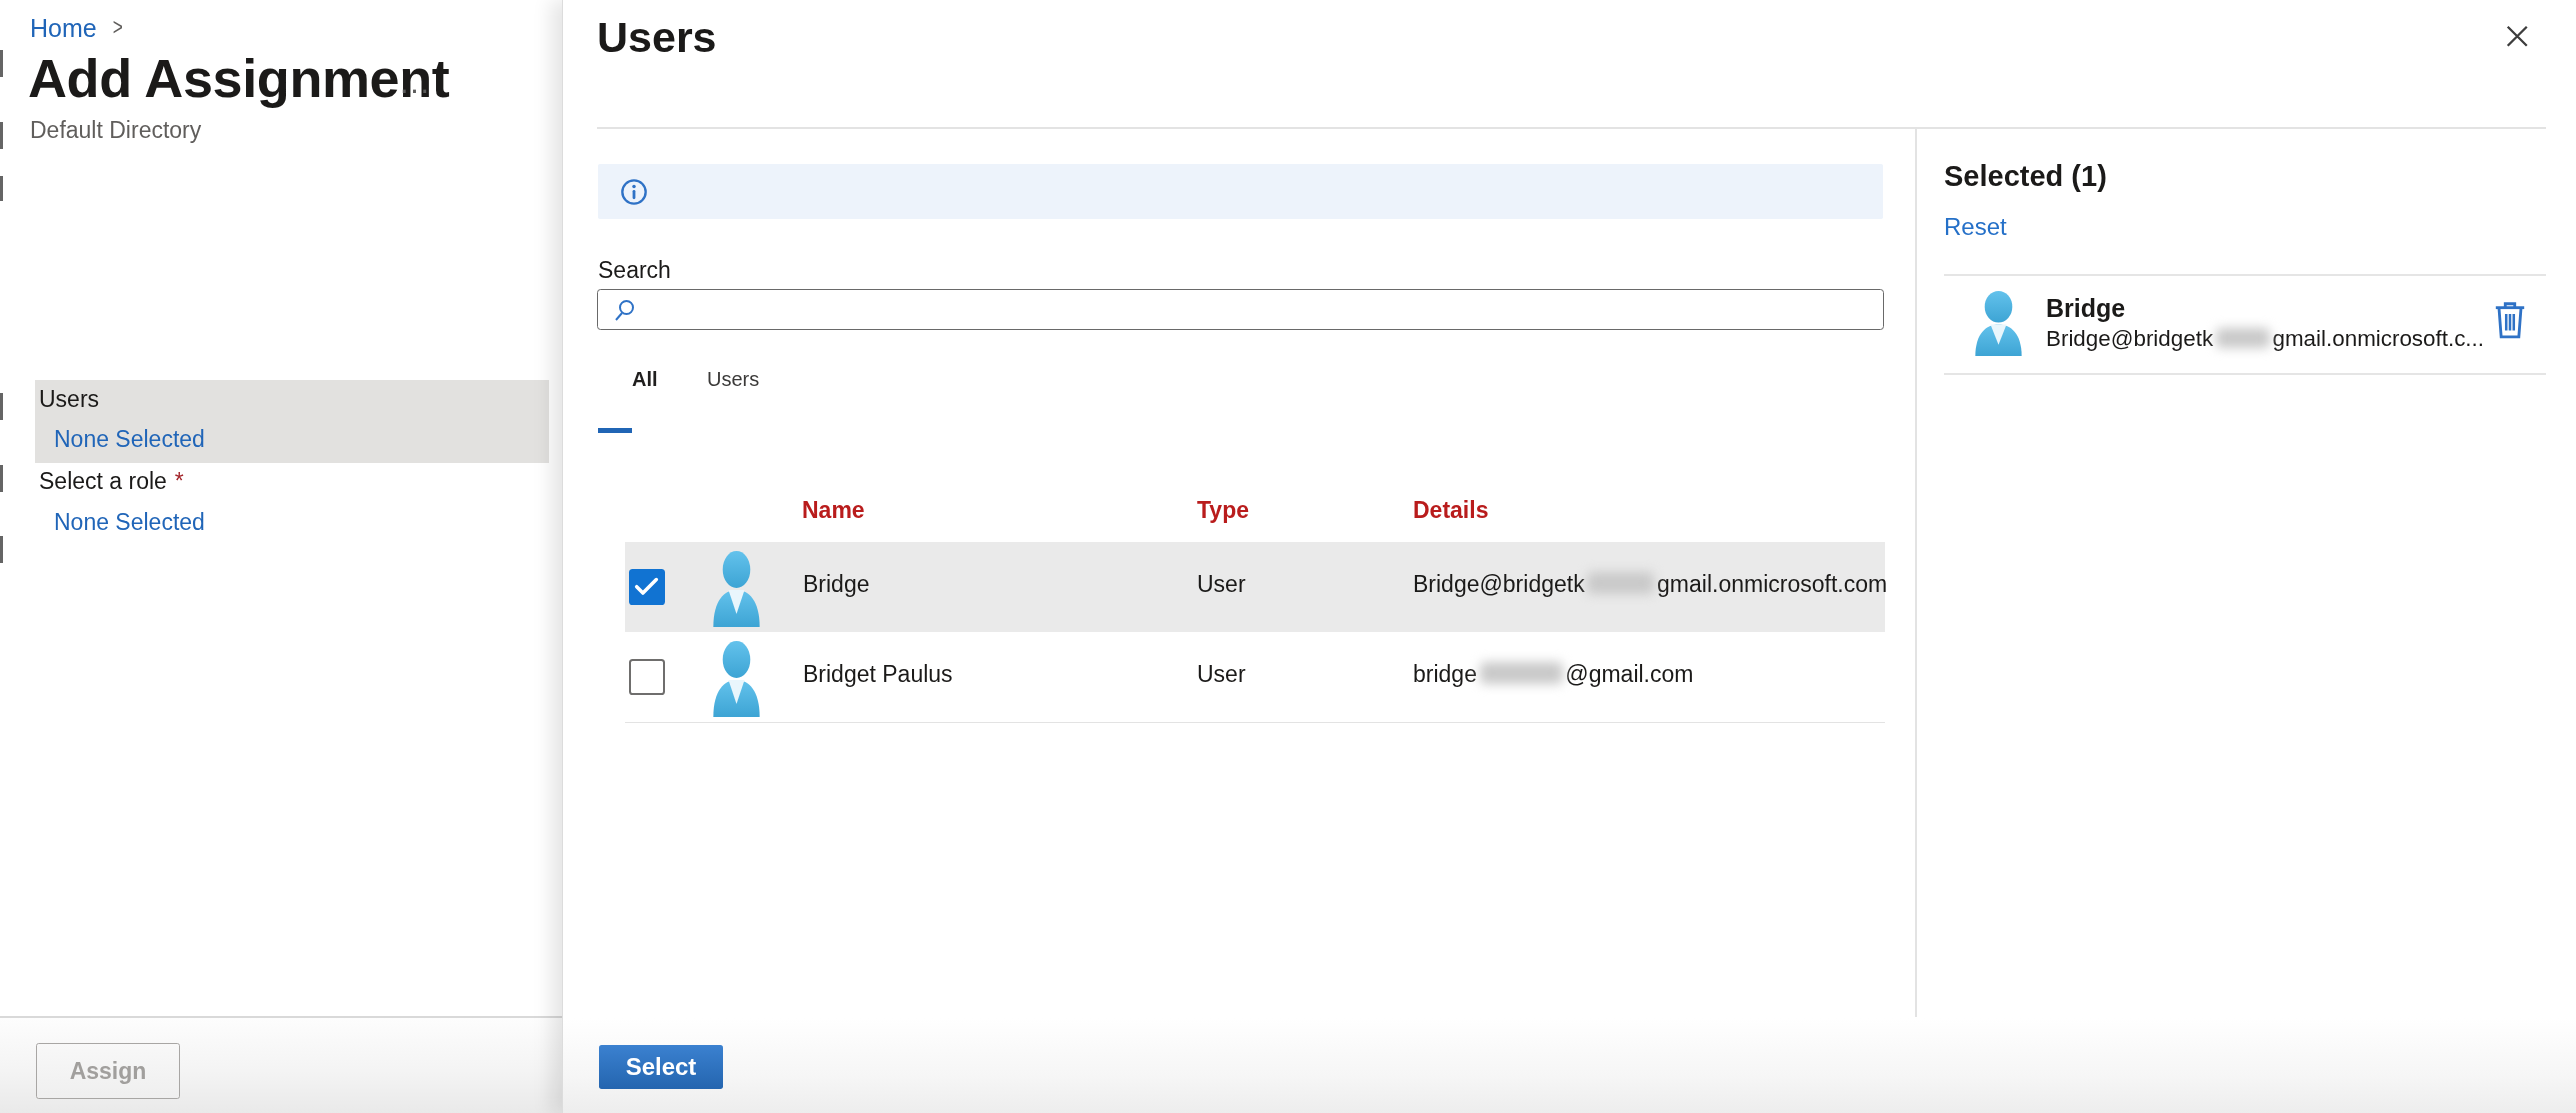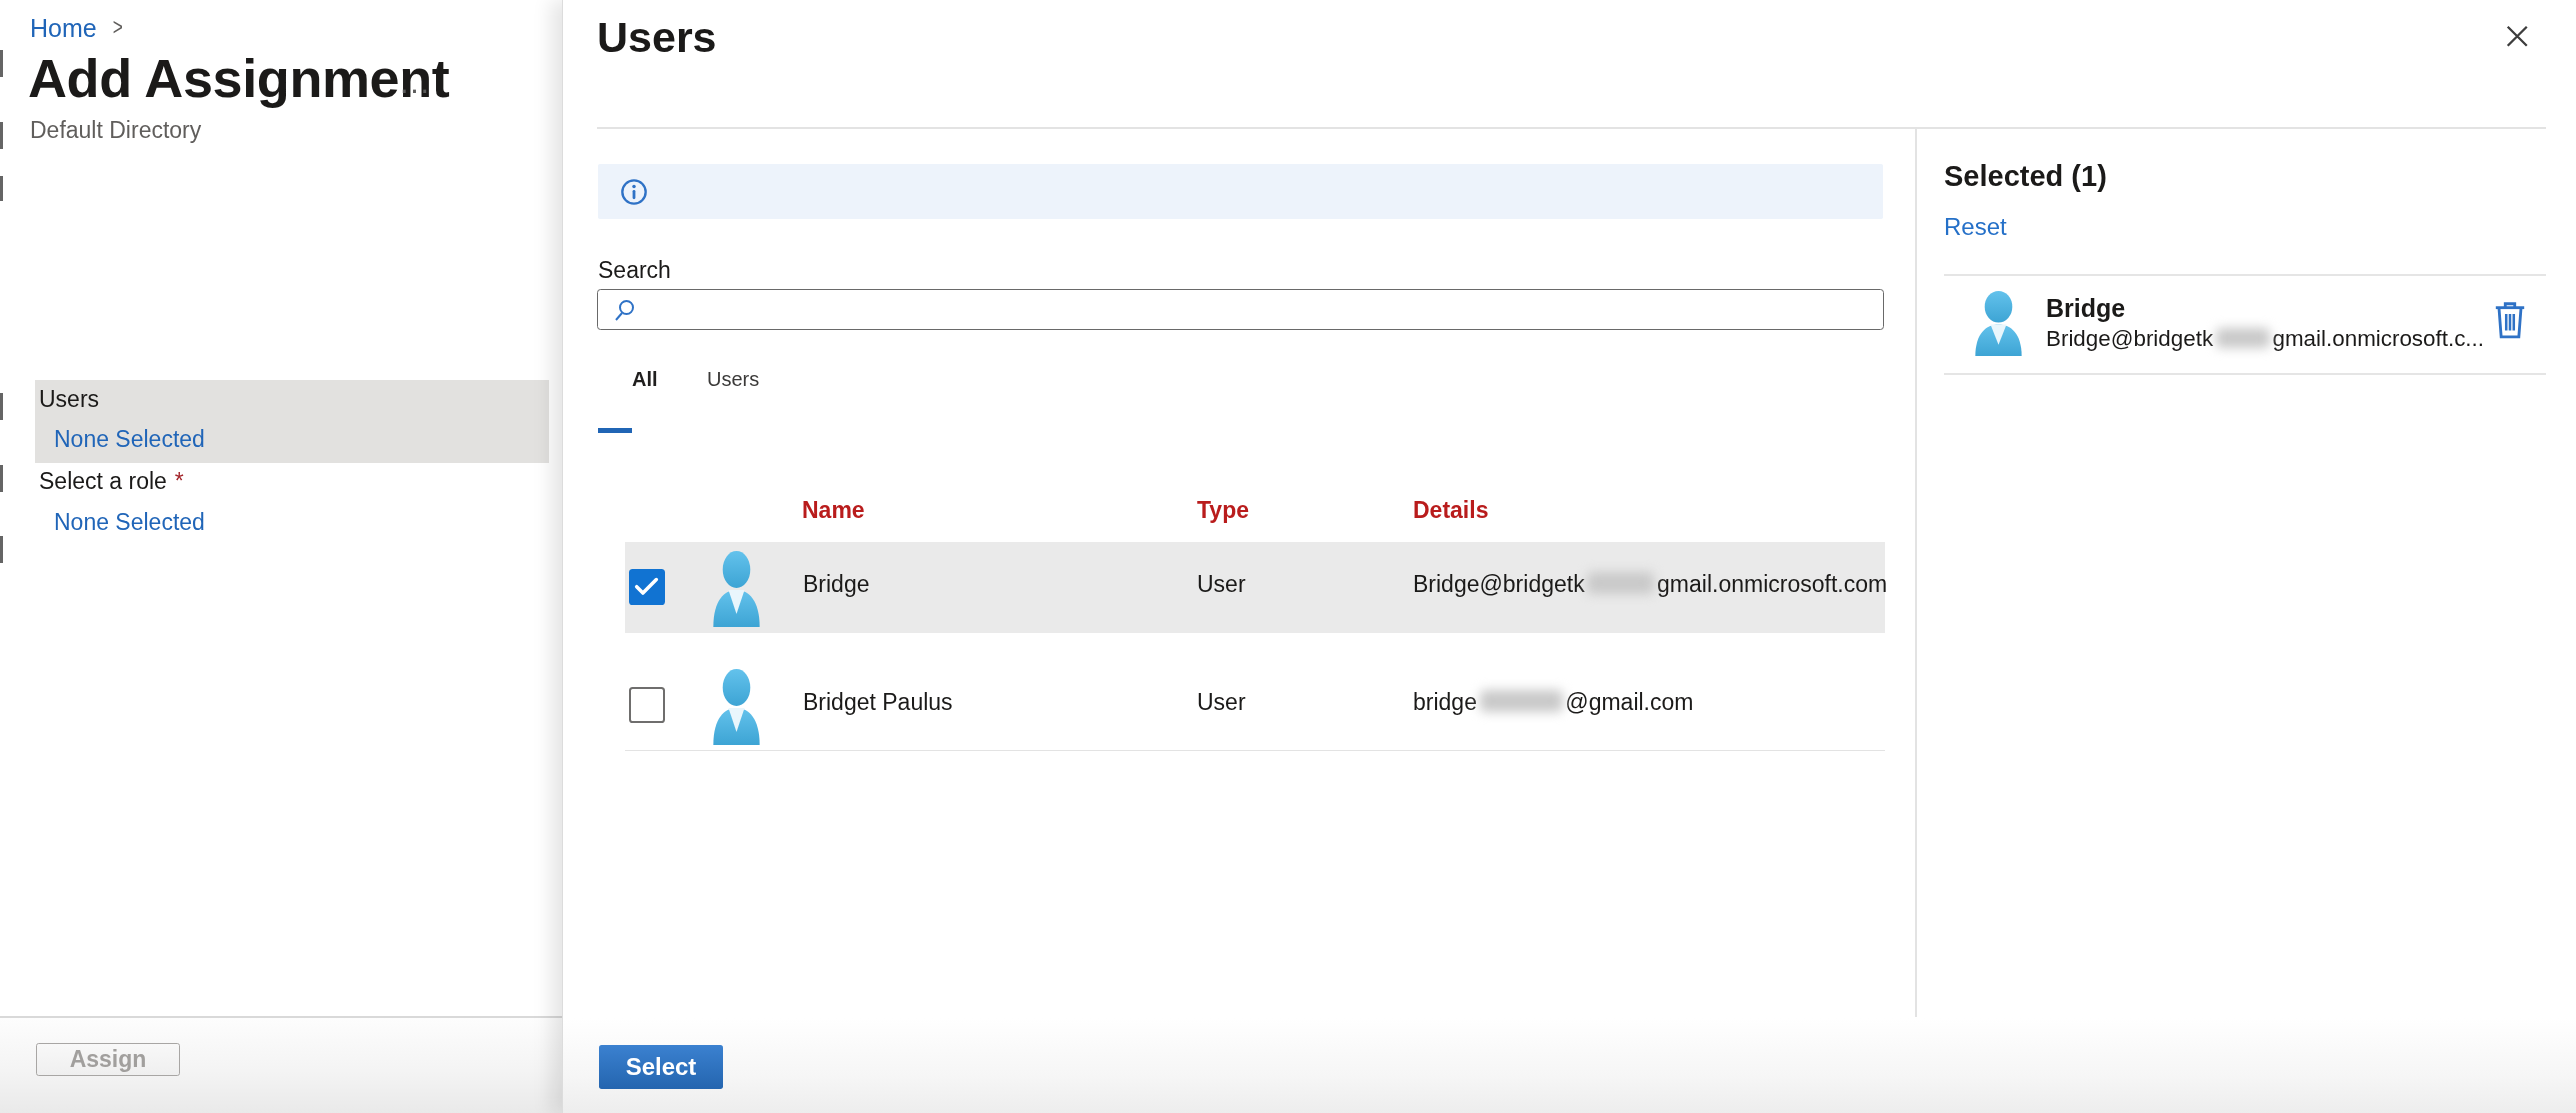--- a/index.html
+++ b/index.html
@@ -28,21 +28,21 @@
   .sel-block { position:absolute; left:35px; top:380px; width:514px; height:83px; background:#e2e1df; }
   .field-label { font-size:23px; color:#1b1a19; }
   .field-link { font-size:23px; color:#2065b8; text-decoration:none; cursor:pointer; }
   .req { color:#a4262c; margin-left:8px; font-size:23px; }
 
   .edge-artifacts span { position:absolute; left:0; width:2.7px; background:#4a4a4a; opacity:.85; }
 
   .footer-divider { position:absolute; left:0; top:1016px; width:2576px; height:1.8px; background:#d9d9d9; }
   .left-footer { position:absolute; left:0; top:1018px; width:562px; height:96px;
     background:linear-gradient(180deg,#fdfdfd 0%,#f4f4f4 55%,#e9e9e9 100%); }
-  .assign-btn { position:absolute; left:36px; top:25px; width:144px; height:33px;
+  .assign-btn { position:absolute; left:36px; top:25px; width:144px; height:56px;
     background:linear-gradient(180deg,#f8f8f8,#efefef); border:1.8px solid #a8a6a4; border-radius:2.7px;
     color:#a19f9d; font-family:inherit; font-size:23px; font-weight:600; }
 
   
   .overlay { position:absolute; left:562px; top:0; width:2014px; height:1114px; background:#fff;
     border-left:0.9px solid #dcdcdc; box-shadow:-10.8px 0 18px rgba(0,0,0,.10); }
   .close-btn { position:absolute; left:1933px; top:16px; width:43px; height:43px; background:none; border:none; cursor:pointer; }
   .panel-title { position:absolute; left:34px; top:12.6px; font-size:43px; font-weight:600; color:#1b1a19; }
   .panel-divider { position:absolute; left:34px; top:127px; width:1949px; height:1.8px; background:#e3e3e3; }
 
@@ -60,21 +60,21 @@
   .tab { position:absolute; top:368px; font-size:20px; cursor:pointer;margin-left:32px; }
   .tab-all { left:37px; font-weight:600; color:#201f1e; }
   .tab-users { left:112px; color:#3b3a39; }
   .tab-underline { position:absolute; left:35px; top:428px; width:34px; height:4.5px; background:#2065b5; }
 
   .col-head { position:absolute; top:497px; font-size:23px; font-weight:600; color:#b91c1c; }
   .col-name { left:239px; } .col-type { left:634px; } .col-details { left:850px; }
 
   .row { position:absolute; left:62px; width:1260px; height:91px; cursor:pointer; }
   .row1 { top:542px; background:#eaeaea; }
-  .row2 { top:632px; background:#fff; border-bottom:1.8px solid #e3e3e3;margin-top:28px; }
+  .row2 { top:632px; background:#fff; border-bottom:1.8px solid #e3e3e3; }
   .row .cell { position:absolute; top:29px; font-size:23px; color:#1b1a19; white-space:nowrap; }
   .cell-name { left:178px; } .cell-type { left:572px; } .cell-details { left:788px; }
   .checkbox { position:absolute; left:3.6px; top:27px; width:36px; height:36px; border-radius:3.6px; cursor:pointer; }
   .checkbox.checked { background:#1173d2; }
   .checkbox.unchecked { background:#fff; border:2.7px solid #6f6e6d; }
   .checkbox svg { position:absolute; left:5.4px; top:7.2px; width:25px; height:21.5px; }
   .row .avatar { position:absolute; left:83px; top:9px; width:57px; height:76px; }
 
   .redact { display:inline-block; height:21.5px; border-radius:5.4px; background:#c9c9c9;
     filter:blur(5.4px); vertical-align:-1.8px; margin:0 2.7px; }

